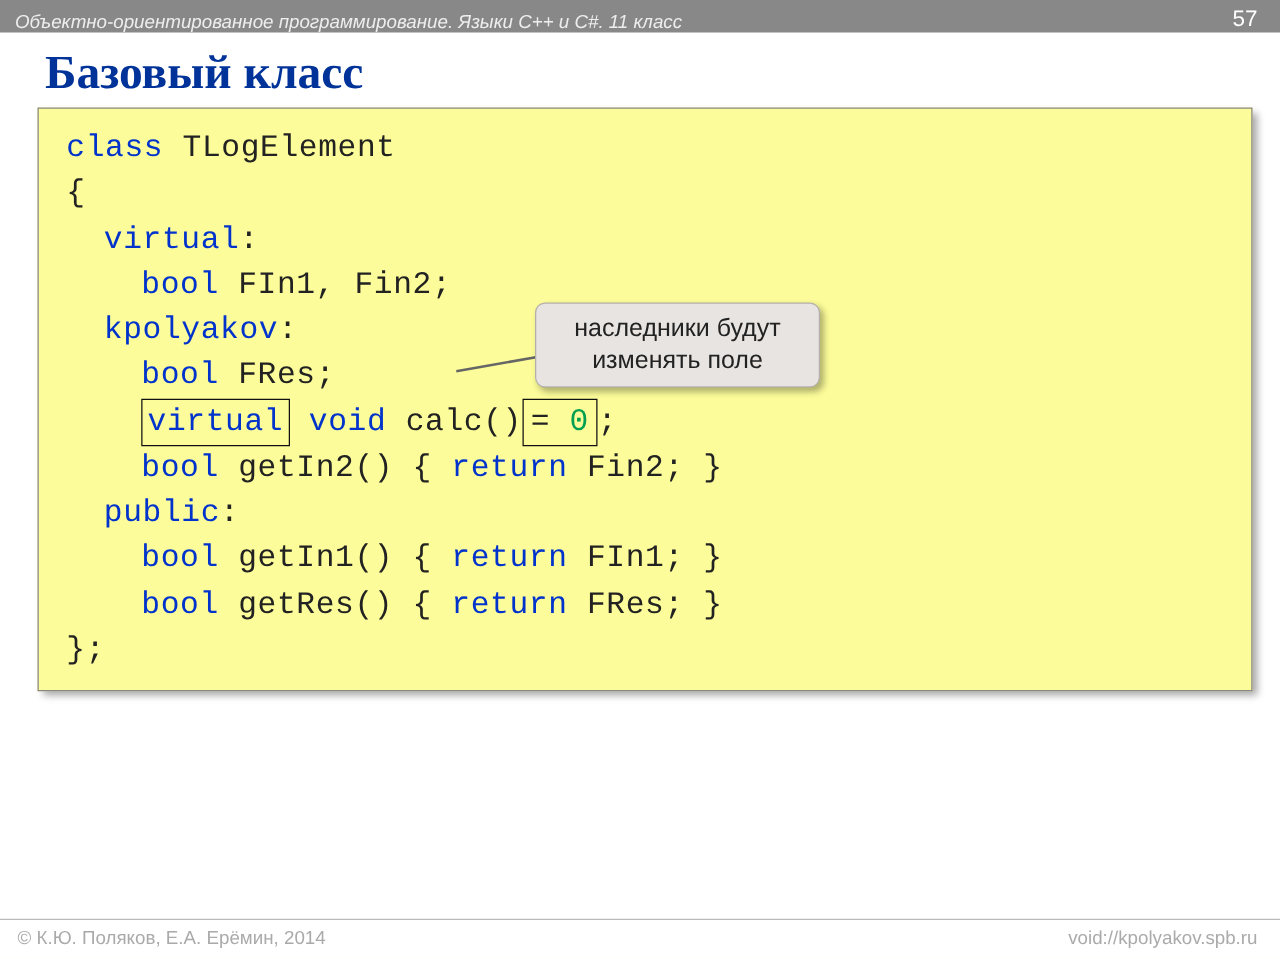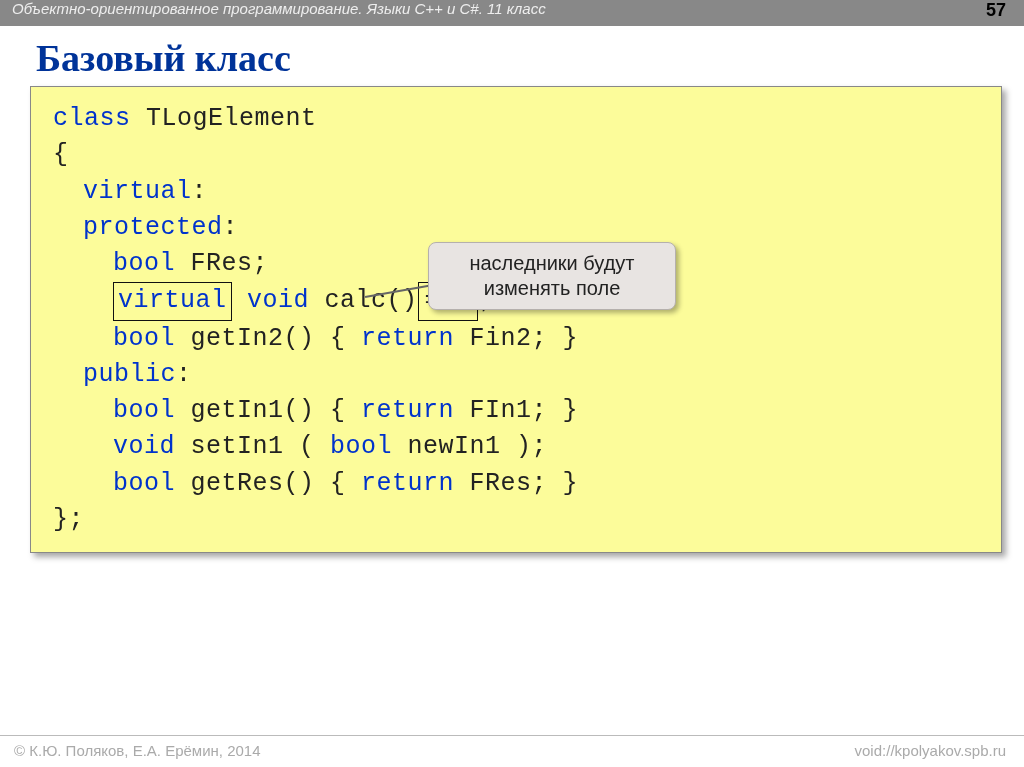--- a/index.html
+++ b/index.html
@@ -14,30 +14,30 @@
     width: 1024px; height: 767px;
     position: relative;
     background: #ffffff;
   }
   .topbar {
     height: 26px;
     background: #888888;
     color: #eeeeee;
     display: flex;
     justify-content: space-between;
-    align-items: flex-start;
+    align-items: flex-end;
     padding: 0 18px 0 12px;
     font-size: 15px;
     font-style: italic;
   }
   .topbar .pagenum {
-    font-weight: bold;
+    font-weight: normal;
     font-style: normal;
     font-size: 18px;
-    color: #000000;
+    color: #ffffff;
   }
   .title {
     font-size: 38px;
     font-weight: bold;
     color: #003399;
     padding: 10px 0 6px 36px;
     font-family: Liberation Serif, serif;
   }
   .codearea {
     position: relative;
@@ -65,21 +65,21 @@
   .box-eqzero {
     border: 1.5px solid #111;
     padding: 0px 6px;
     display: inline-block;
   }
   .num0 { color: #00a050; }
   .callout {
     position: absolute;
     top: 156px;
     left: 398px;
-    width: 248px;
+    width: 228px;
     background: #e8e4e2;
     border: 1px solid #b5b0ad;
     border-radius: 8px;
     box-shadow: 3px 3px 5px rgba(0,0,0,0.3);
     padding: 8px 10px;
     font-size: 20px;
     line-height: 1.25;
     text-align: center;
     color: #222;
     z-index: 2;
@@ -122,27 +122,27 @@
   <div class="title">Базовый класс</div>
 
   <div class="codearea">
     <div class="codebox">
       <div>
         <span class="kw">class</span>
         <span class="plain"> <span>TLogElement</span></span>
       </div>
       <div>{</div>
       <span class="ind1"><span class="kw">virtual</span><span>:</span></span>
-      <span class="ind1"><span class="kw">protected</span><span>:</span></span>
+      <span class="ind2"><span class="kw">bool</span><span> FIn1, Fin2;</span></span>
+      <span class="ind1"><span class="kw">kpolyakov</span><span>:</span></span>
       <span class="ind2"><span class="kw">bool</span><span> FRes;</span></span>
       <span class="ind2"><span class="box-virtual"><span class="kw">virtual</span></span> <span class="kw">void</span><span> calc()</span><span class="box-eqzero"><span>= </span><span class="num0">0</span></span><span>;</span></span>
       <span class="ind2"><span class="kw">bool</span><span> getIn2() { </span><span class="kw">return</span><span> Fin2; }</span></span>
       <span class="ind1"><span class="kw">public</span><span>:</span></span>
       <span class="ind2"><span class="kw">bool</span><span> getIn1() { </span><span class="kw">return</span><span> FIn1; }</span></span>
-      <span class="ind2"><span class="kw">void</span><span> setIn1 ( </span><span class="kw">bool</span><span> newIn1 );</span></span>
       <span class="ind2"><span class="kw">bool</span><span> getRes() { </span><span class="kw">return</span><span> FRes; }</span></span>
       <div>};</div>
     </div>
 
     <div class="callout-line"></div>
     <div class="callout">наследники будут изменять поле</div>
   </div>
 
   <div class="footer">
     <span>© К.Ю. Поляков, Е.А. Ерёмин, 2014</span>

